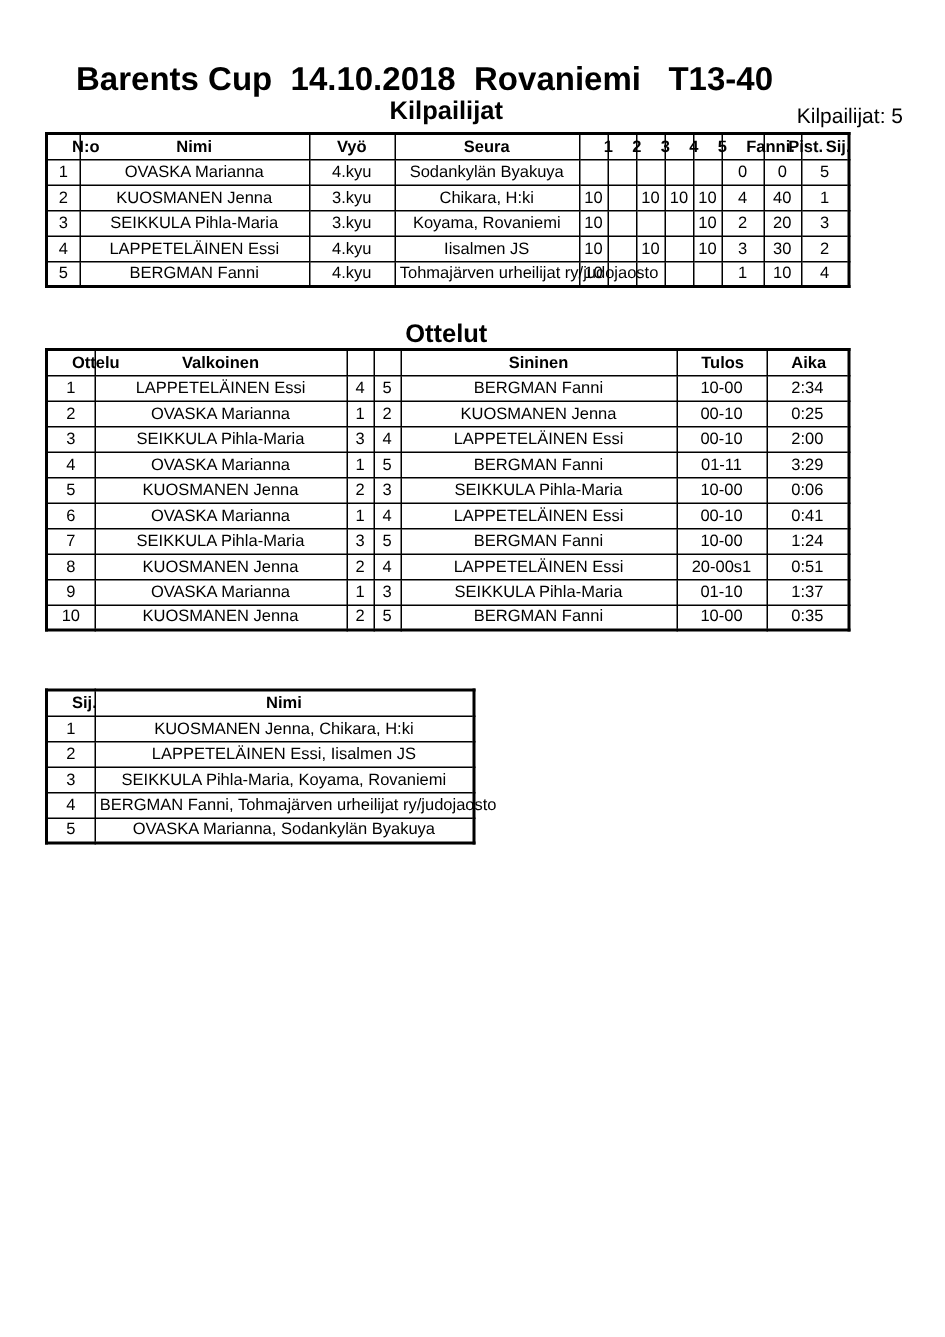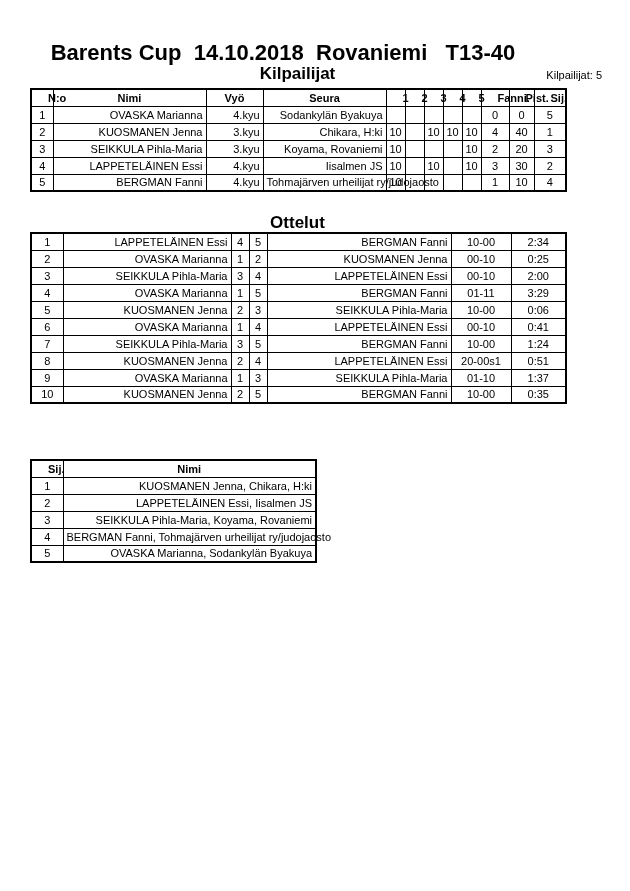--- a/index.html
+++ b/index.html
@@ -9,37 +9,37 @@
 
   .title {
     position:absolute; top:40px; left:0; width:536px;
     text-align:center; font-size:22px; font-weight:bold; white-space:pre;margin-left:15px;
   }
   .sec-title { position:absolute; font-size:17px; font-weight:bold; text-align:center; }
   #competitors-title { top:64px; left:30px; width:535px; }
   #matches-title     { top:213px; left:30px; width:535px; }
   #results-title     { top:440px; left:30px; width:285px;margin-top:39px; }
 
-  .note { position:absolute; top:69px; right:28px; font-size:11px; }
+  .note { position:absolute; top:69px; right:28px; font-size:14px; }
 
   table.tbl {
     position:absolute; border-collapse:collapse; table-layout:fixed;
     background:#fff; border:2px solid #000;
   }
   #competitors-table { top:88px;  left:30px; width:535px; }
   #matches-table     { top:232px; left:30px; width:535px; }
   #results-table     { top:459px; left:30px; width:285px; }
 
   .tbl th, .tbl td {
     border:1px solid #000; height:17px; font-size:11px;
     padding:0 3px; overflow:visible; vertical-align:middle;
   }
   .tbl th { font-weight:bold; text-align:center; padding:0 16px; }
   .c { text-align:center; }
-  .l { text-align:right; }
+  .l { text-align:center; }
   .nw { white-space:nowrap; }
 </style>
 </head>
 <body>
 
 <div class="page">
 
   <div class="title">Barents Cup  14.10.2018  Rovaniemi   T13-40</div>
 
   <div class="sec-title" id="competitors-title">Kilpailijat</div>
@@ -154,20 +154,29 @@
     <colgroup>
       <col style="width:32px">
         <col style="width:168px">
         <col style="width:18px">
         <col style="width:18px">
       <col style="width:184px">
         <col style="width:60px">
         <col style="width:55px">
     </colgroup>
     <tbody>
+        <tr>
+      <th>Ottelu</th>
+      <th>Valkoinen</th>
+      <th></th>
+      <th></th>
+      <th>Sininen</th>
+      <th>Tulos</th>
+      <th>Aika</th>
+    </tr>
     <tr>
       <td class="c">1</td>
       <td class="l nw">LAPPETELÄINEN Essi</td>
       <td class="c">4</td>
       <td class="c">5</td>
       <td class="l nw">BERGMAN Fanni</td>
       <td class="c">10-00</td>
       <td class="c">2:34</td>
     </tr>
     <tr>

